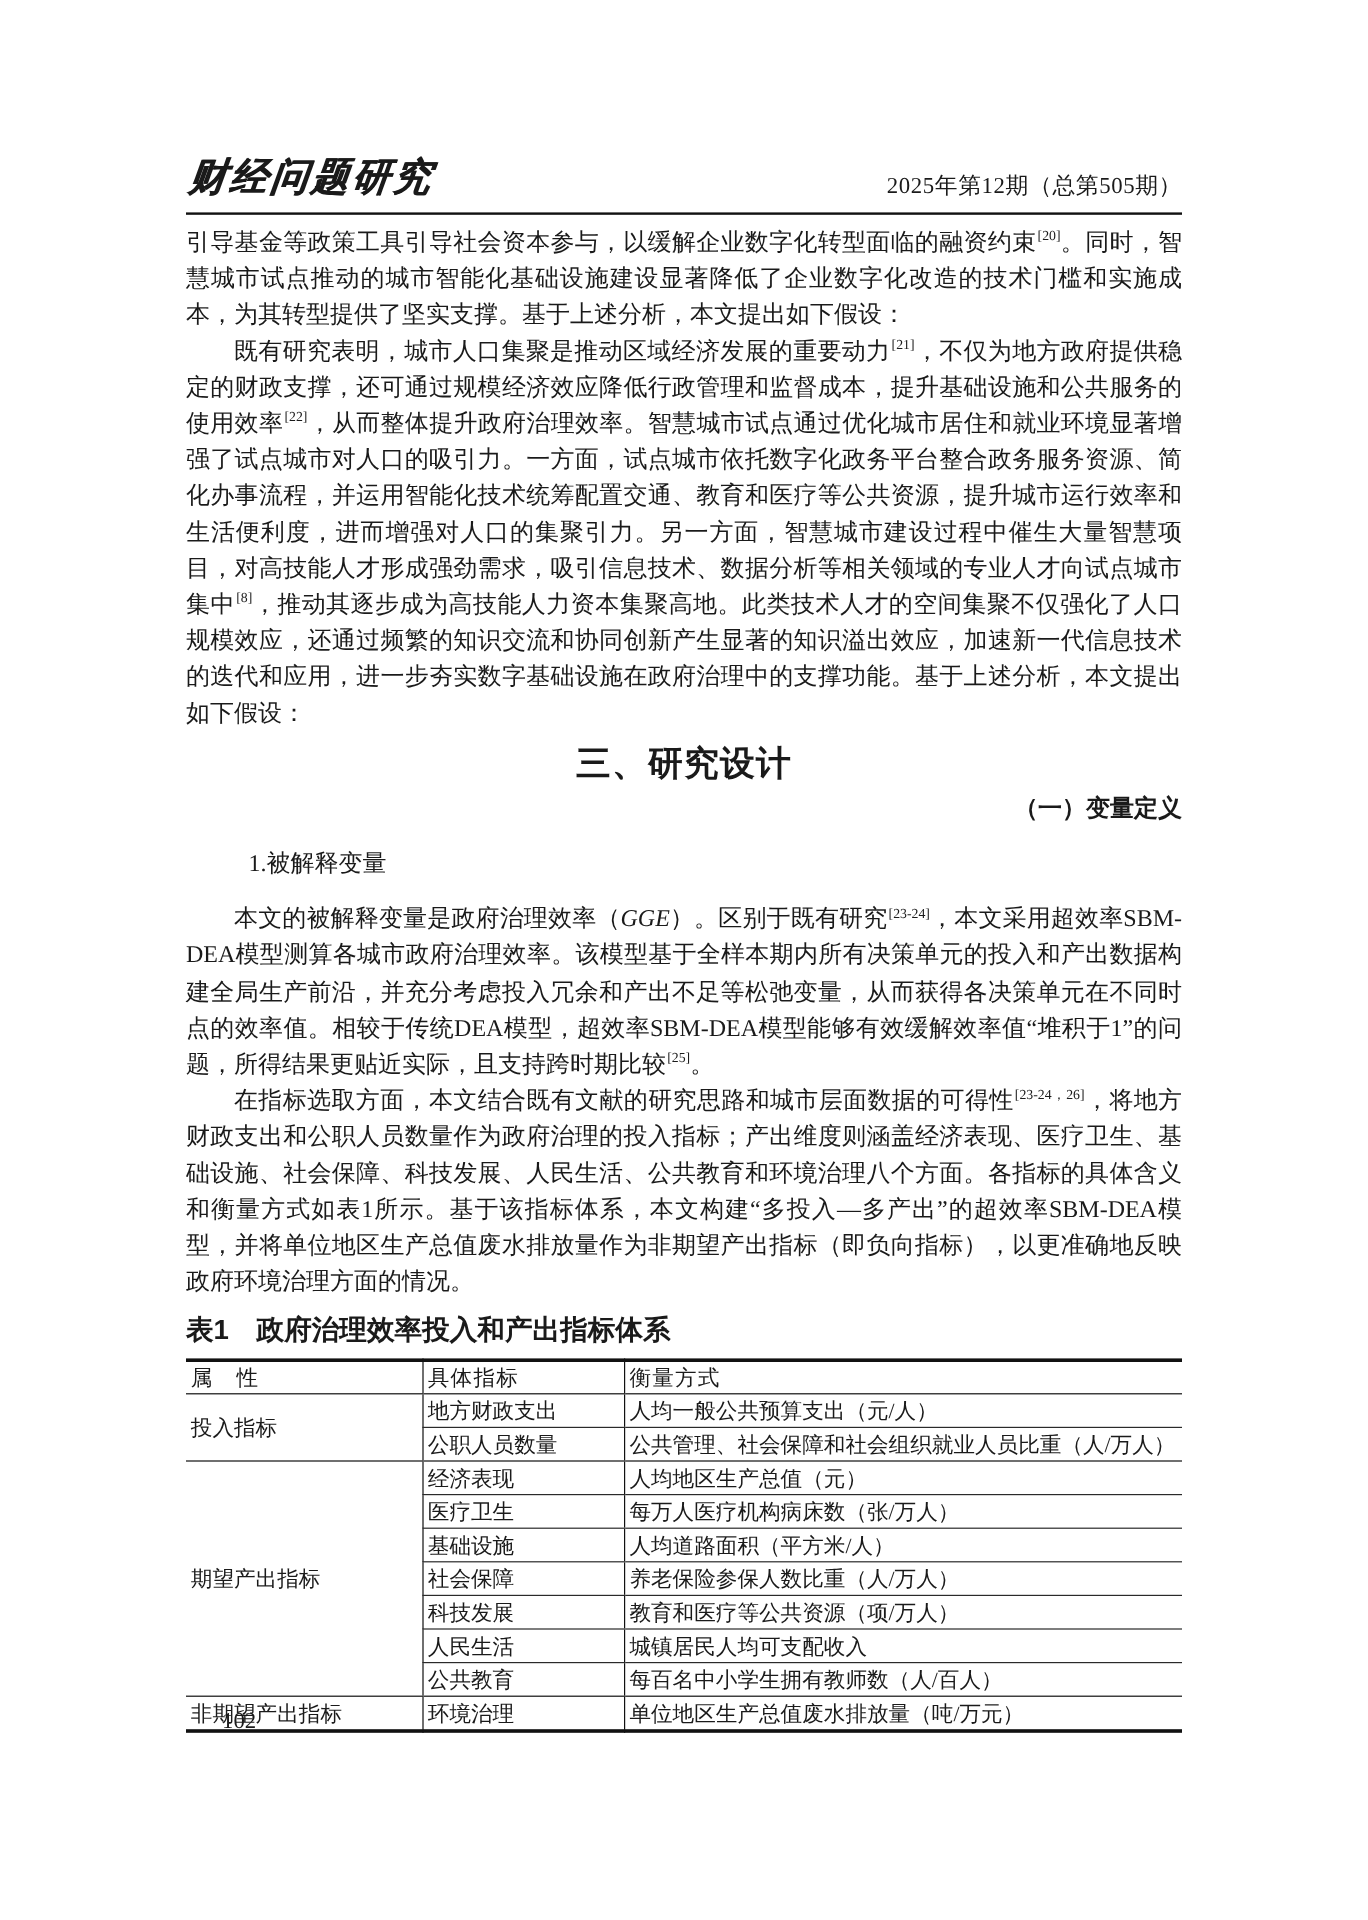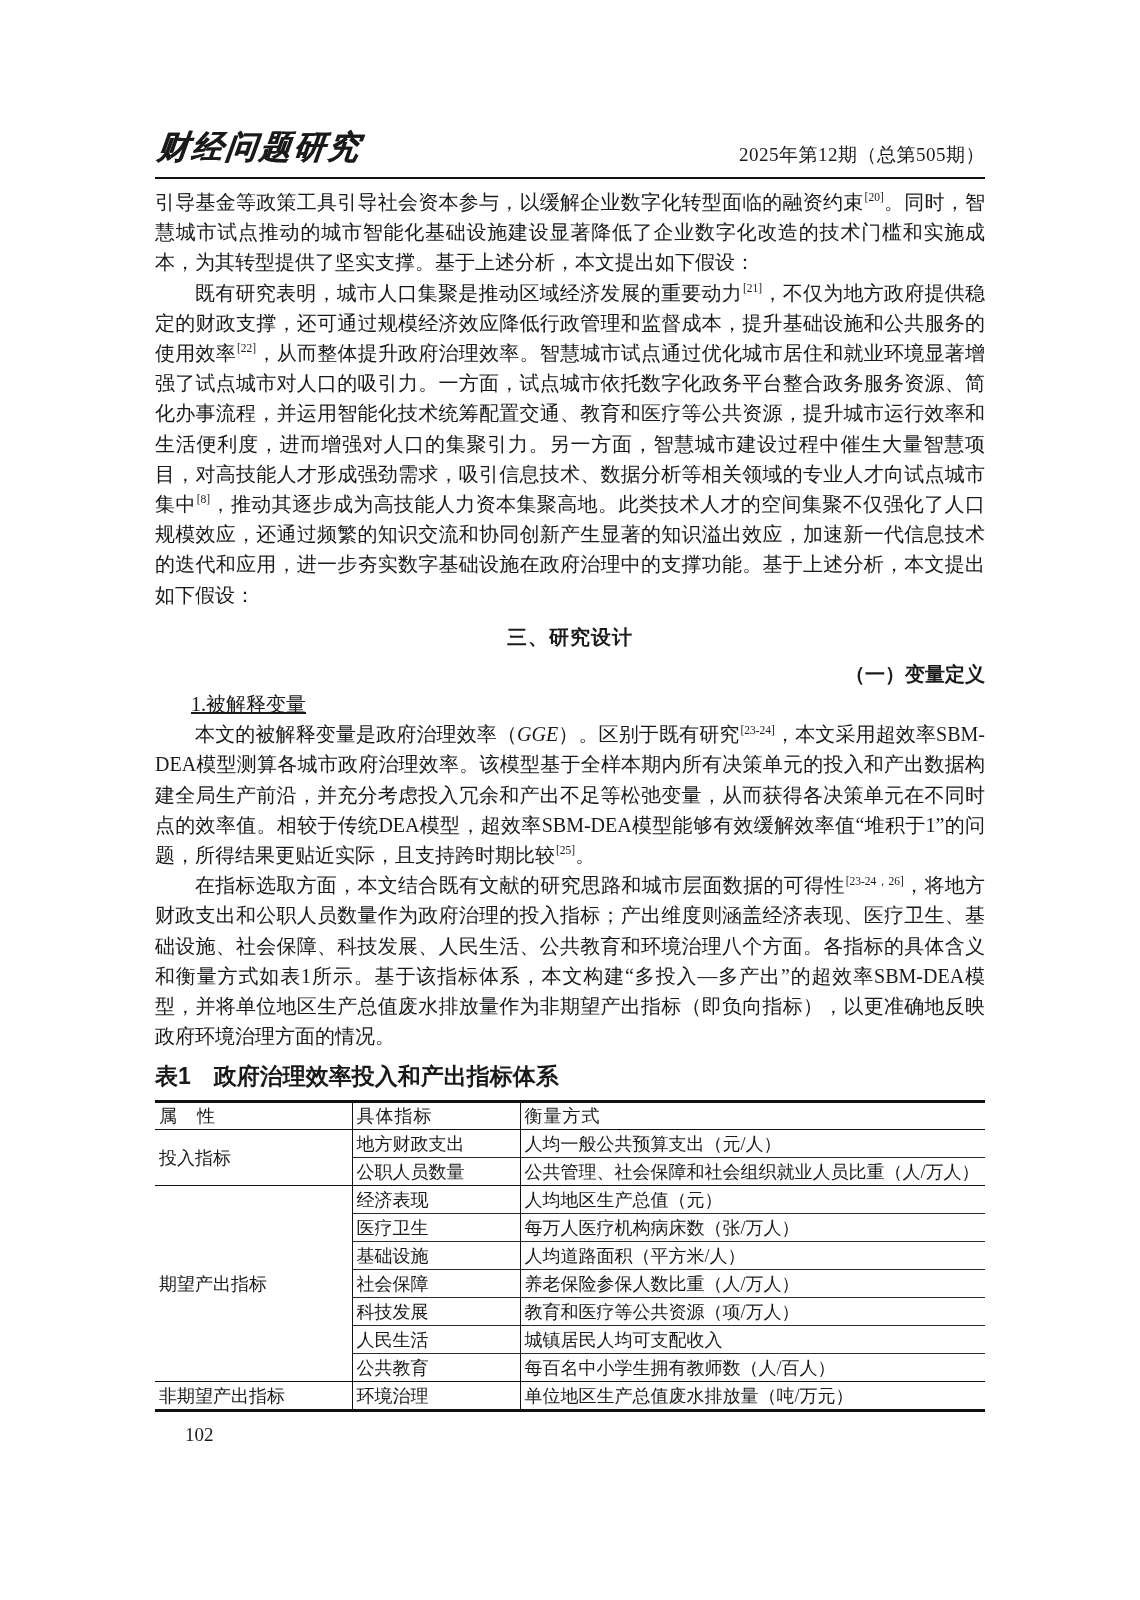--- a/index.html
+++ b/index.html
@@ -33,32 +33,31 @@
   .indent { text-indent:2em; }
   .hyp-label, .b { font-family:"Liberation Sans","DejaVu Sans",sans-serif; font-weight:700; }
   .i { font-style:italic; }
   sup {
     font-size:11.5px; line-height:0; vertical-align:super;
     letter-spacing:0; margin-left:1px;
   }
 
   .section-heading {
     font-family:"Liberation Sans","DejaVu Sans",sans-serif;
-    font-weight:700; font-size:20px; text-align:center;
+    font-weight:700; font-size:29px; text-align:center;
     margin:12px 0 7px 0; line-height:30px; letter-spacing:1px;
   }
   .sub-heading {
     font-family:"Liberation Sans","DejaVu Sans",sans-serif;
     font-weight:700; font-size:20px; line-height:30.2px;
     text-indent:2em; margin:0;text-align:right;
   }
   .subsub-heading {
-    font-size:20px; line-height:30.2px; text-indent:1.8em; margin:0;
+    font-size:20px; line-height:30.2px; text-indent:1.8em; margin:16px;
     font-weight:normal;
-    text-decoration:underline;
   }
 
   
   .table-title {
     font-family:"Liberation Sans","DejaVu Sans",sans-serif;
     font-weight:700; font-size:23px; text-align:left;
     margin:10px 0 8px 0;
   }
   table.indicator {
     width:100%; border-collapse:collapse; table-layout:fixed;

